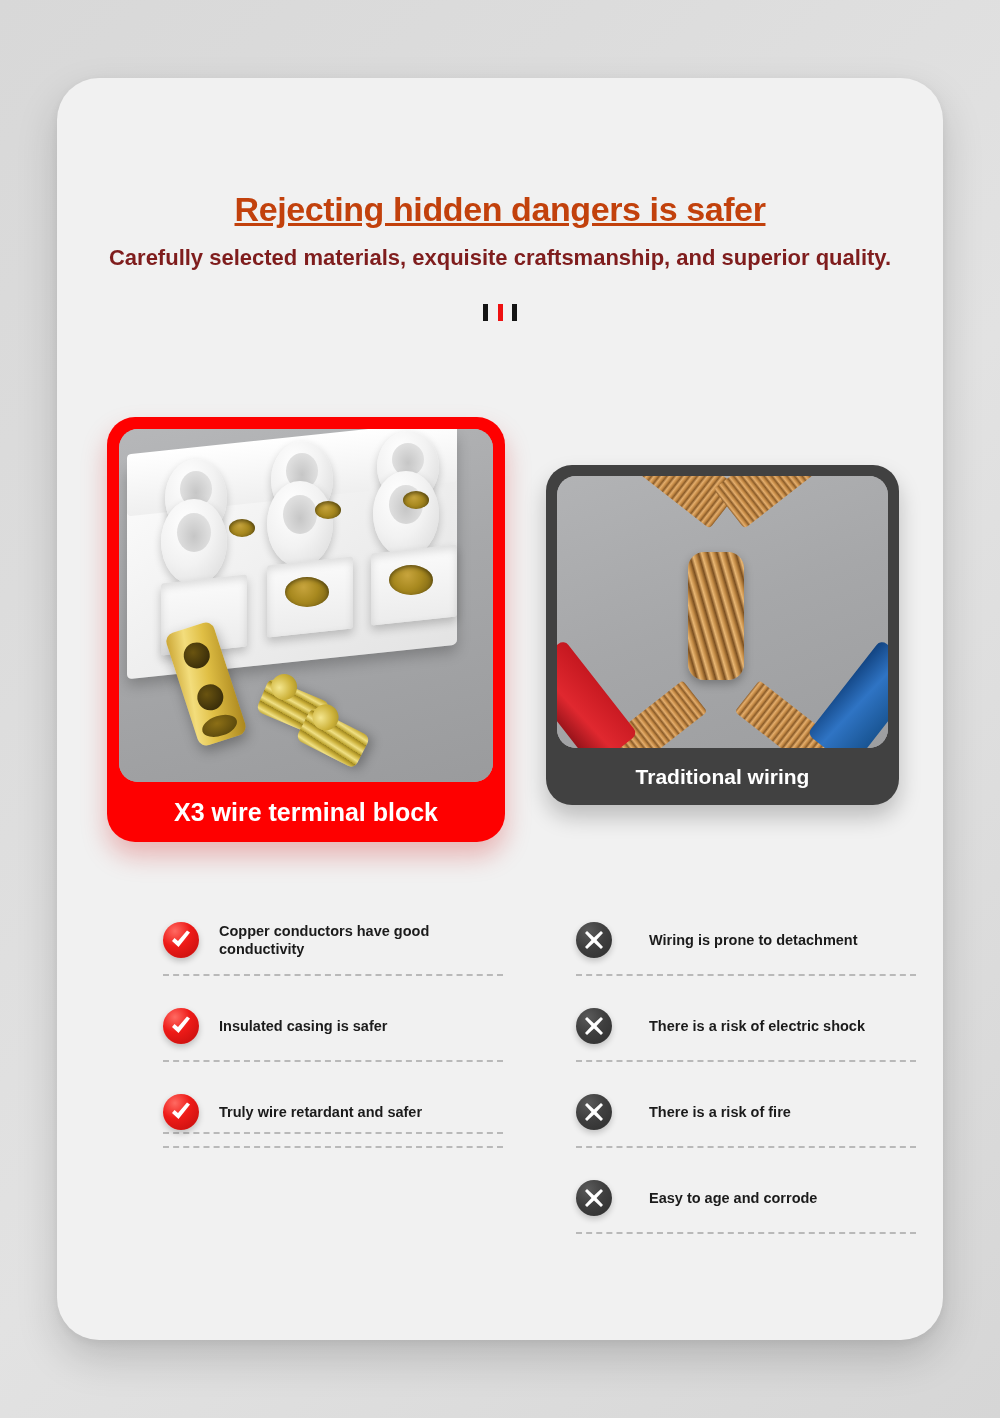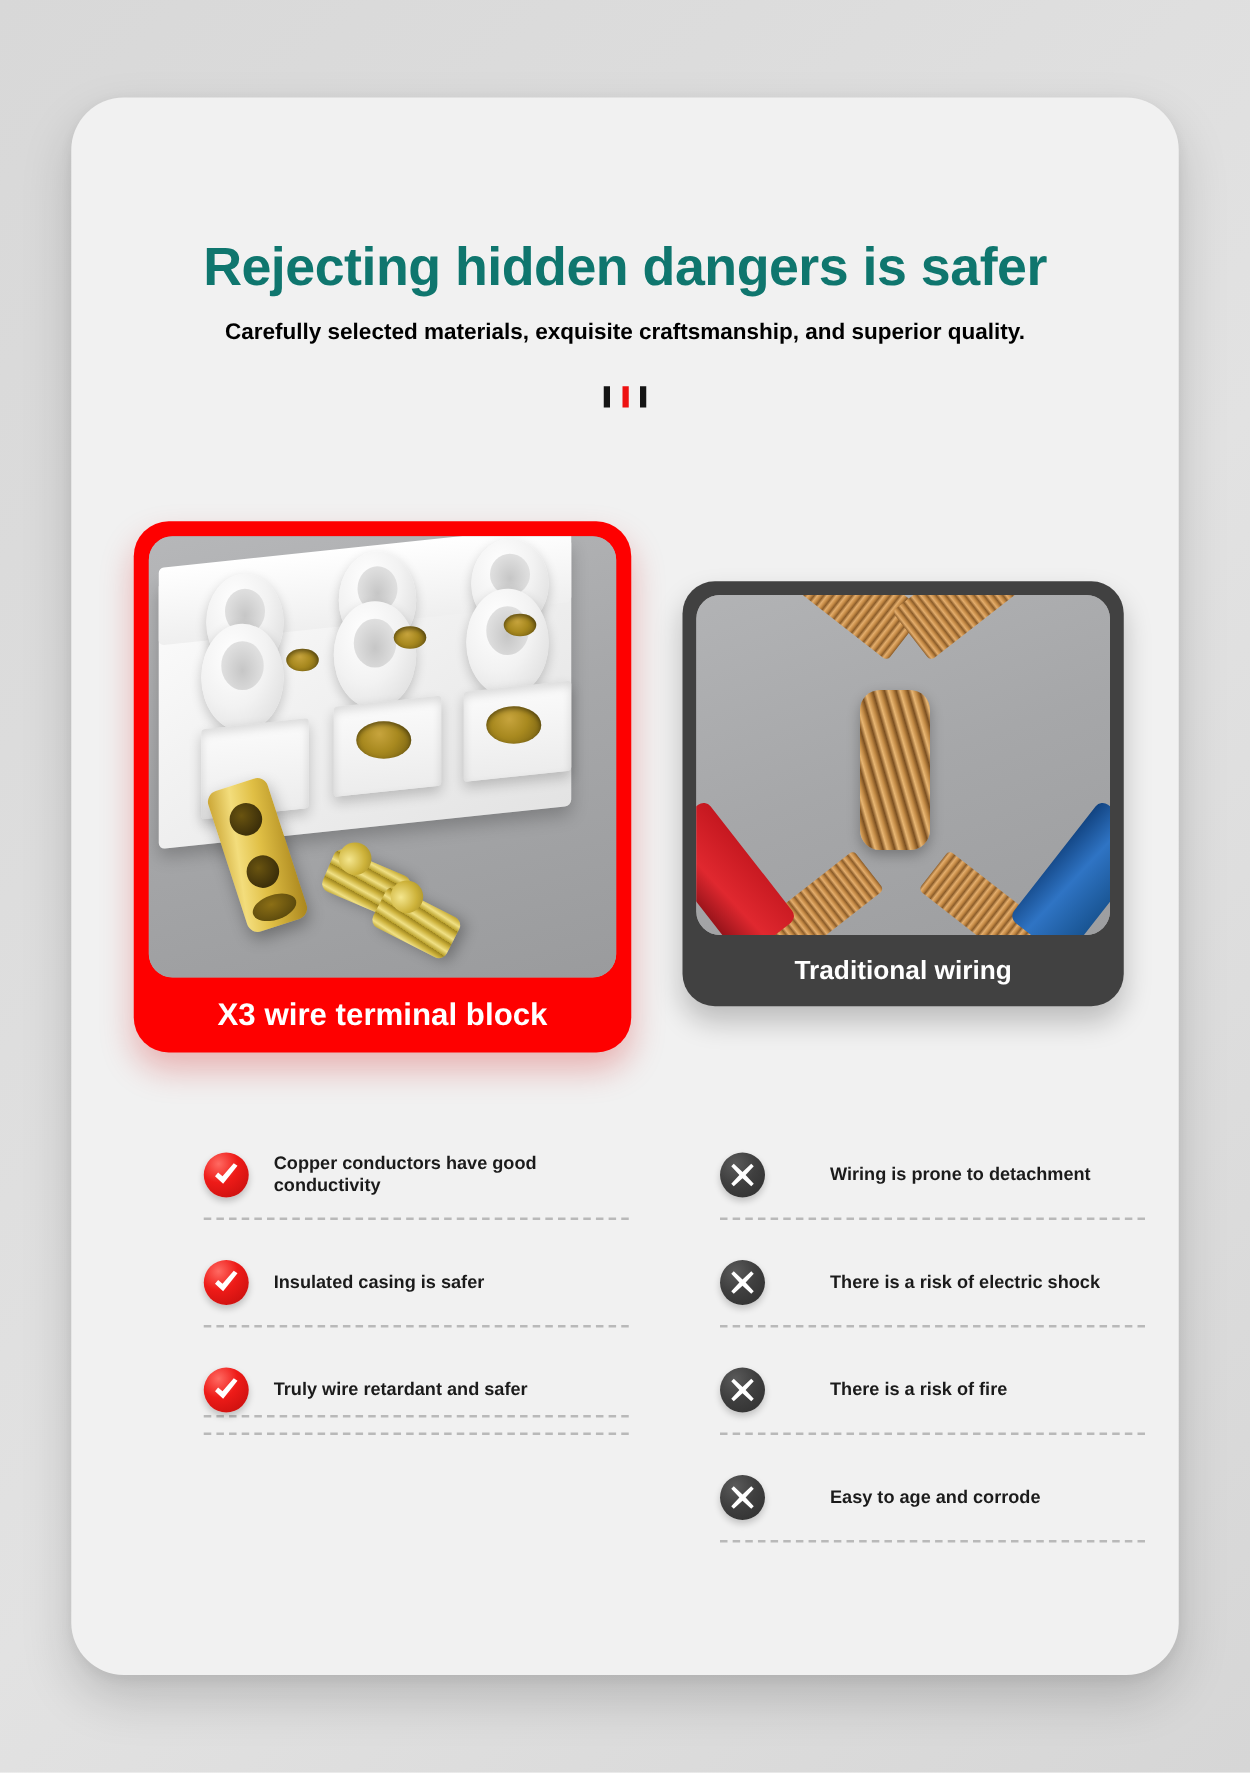--- a/index.html
+++ b/index.html
@@ -27,31 +27,32 @@
     border-radius: 42px;
     box-shadow: 0 18px 40px rgba(0,0,0,0.17), 0 3px 10px rgba(0,0,0,0.06);
   }
 
   
   .header {
     padding-top: 112px;
     text-align: center;
   }
   .title {
-    font-size: 43px;
+    font-size: 34px;
     font-weight: bold;
-    color: #0f766e;
+    color: #c2410c;
     letter-spacing: -0.4px;
     line-height: 1.12;
+    text-decoration: underline;
   }
   .subtitle {
     margin-top: 16px;
-    font-size: 18px;
+    font-size: 22px;
     font-weight: bold;
-    color: #000000;
+    color: #7f1d1d;
     line-height: 1.28;
     padding: 0 28px;
   }
 
   
   .divider {
     margin: 32px auto 0;
     width: 34px;
     height: 17px;
     display: flex;
@@ -283,21 +284,21 @@
     box-shadow: 0 3px 6px rgba(0,0,0,0.2);
   }
   .badge svg { position: absolute; inset: 0; width: 100%; height: 100%; }
 
   .feature-text {
     font-size: 14.5px;
     font-weight: bold;
     color: #1b1b1b;
     line-height: 1.25;
   }
-  .col-right .feature-text { margin-left: 32px; text-align: center; }
+  .col-right .feature-text { margin-left: 17px; text-align: center; }
 
   .dash {
     height: 0;
     border-top: 2px dashed #b9b9b9;
     margin-top: -16px;
   }
 </style>
 </head>
 <body>
 

